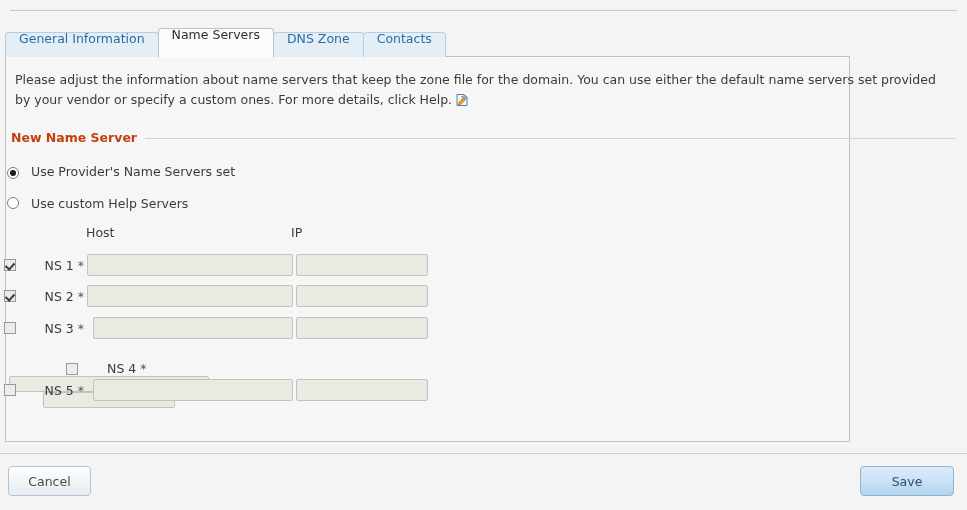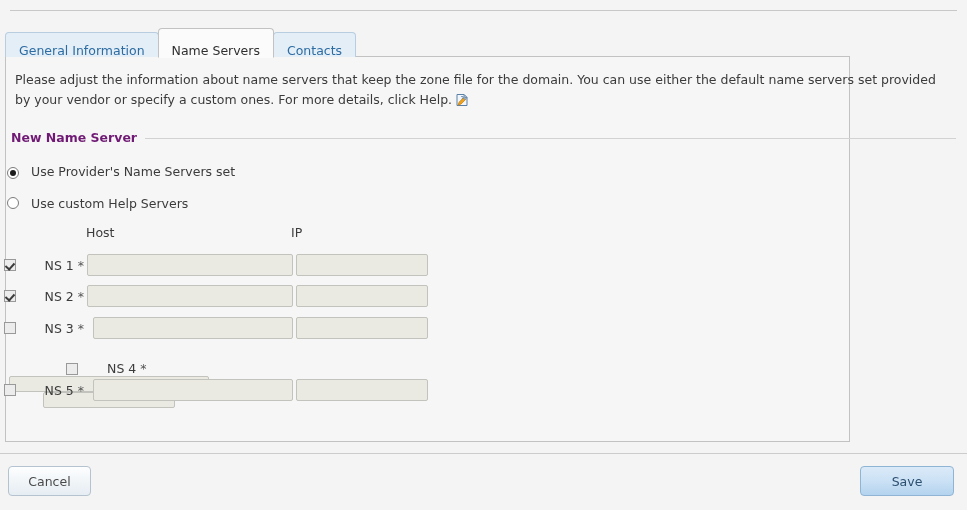--- a/index.html
+++ b/index.html
@@ -39,21 +39,21 @@
     height: 33px;
     display: flex;
     align-items: flex-end;
     z-index: 3;
   }
   .tab {
     position: relative;
     height: 24px;
     padding: 0 13px;
     display: flex;
-    align-items: flex-end;
+    align-items: flex-start;
     justify-content: center;
     font-size: 12.5px;
     line-height: 1;
     color: #2d6ca2;
     background: #e3eef7;
     border: 1px solid #b8cee0;
     border-bottom: none;
     border-radius: 4px 4px 0 0;
     margin-right: -1px;
     cursor: pointer;
@@ -105,21 +105,21 @@
     top: 73px;
     width: 945px;
     height: 16px;
   }
   .section-head .legend {
     position: absolute;
     left: 0;
     top: 0;
     font-size: 12.5px;
     font-weight: bold;
-    color: #701a75;
+    color: #c2410c;
     background: #f6f6f6;
     padding-right: 8px;
     z-index: 2;
     white-space: nowrap;
   }
   .section-head .rule {
     position: absolute;
     left: 0;
     right: 0;
     top: 8px;
@@ -300,20 +300,23 @@
   <div class="top-rule"></div>
 
   <div class="tabbar">
     <div class="tab">
       <span>General Information</span>
     </div>
     <div class="tab active">
       <span>Name Servers</span>
     </div>
     <div class="tab">
+      <span>DNS Zone</span>
+    </div>
+    <div class="tab">
       <span>Contacts</span>
     </div>
   </div>
 
   <div class="panel">
 
     <div class="intro">
       <span>Please adjust the information about name servers that keep the zone file for the domain. You can use either the default name servers set provided by your vendor or specify a custom ones. For more details, click Help.</span><span class="help-icon" title="Help"><svg width="14" height="14" viewBox="0 0 14 14" xmlns="http://www.w3.org/2000/svg">
           <path d="M2 1.5h7l3 3v8H2z" fill="#f2f6fb" stroke="#5b7fa6" stroke-width="1"></path>
           <path d="M9 1.5l3 3H9z" fill="#cddcec" stroke="#5b7fa6" stroke-width="0.8"></path>

